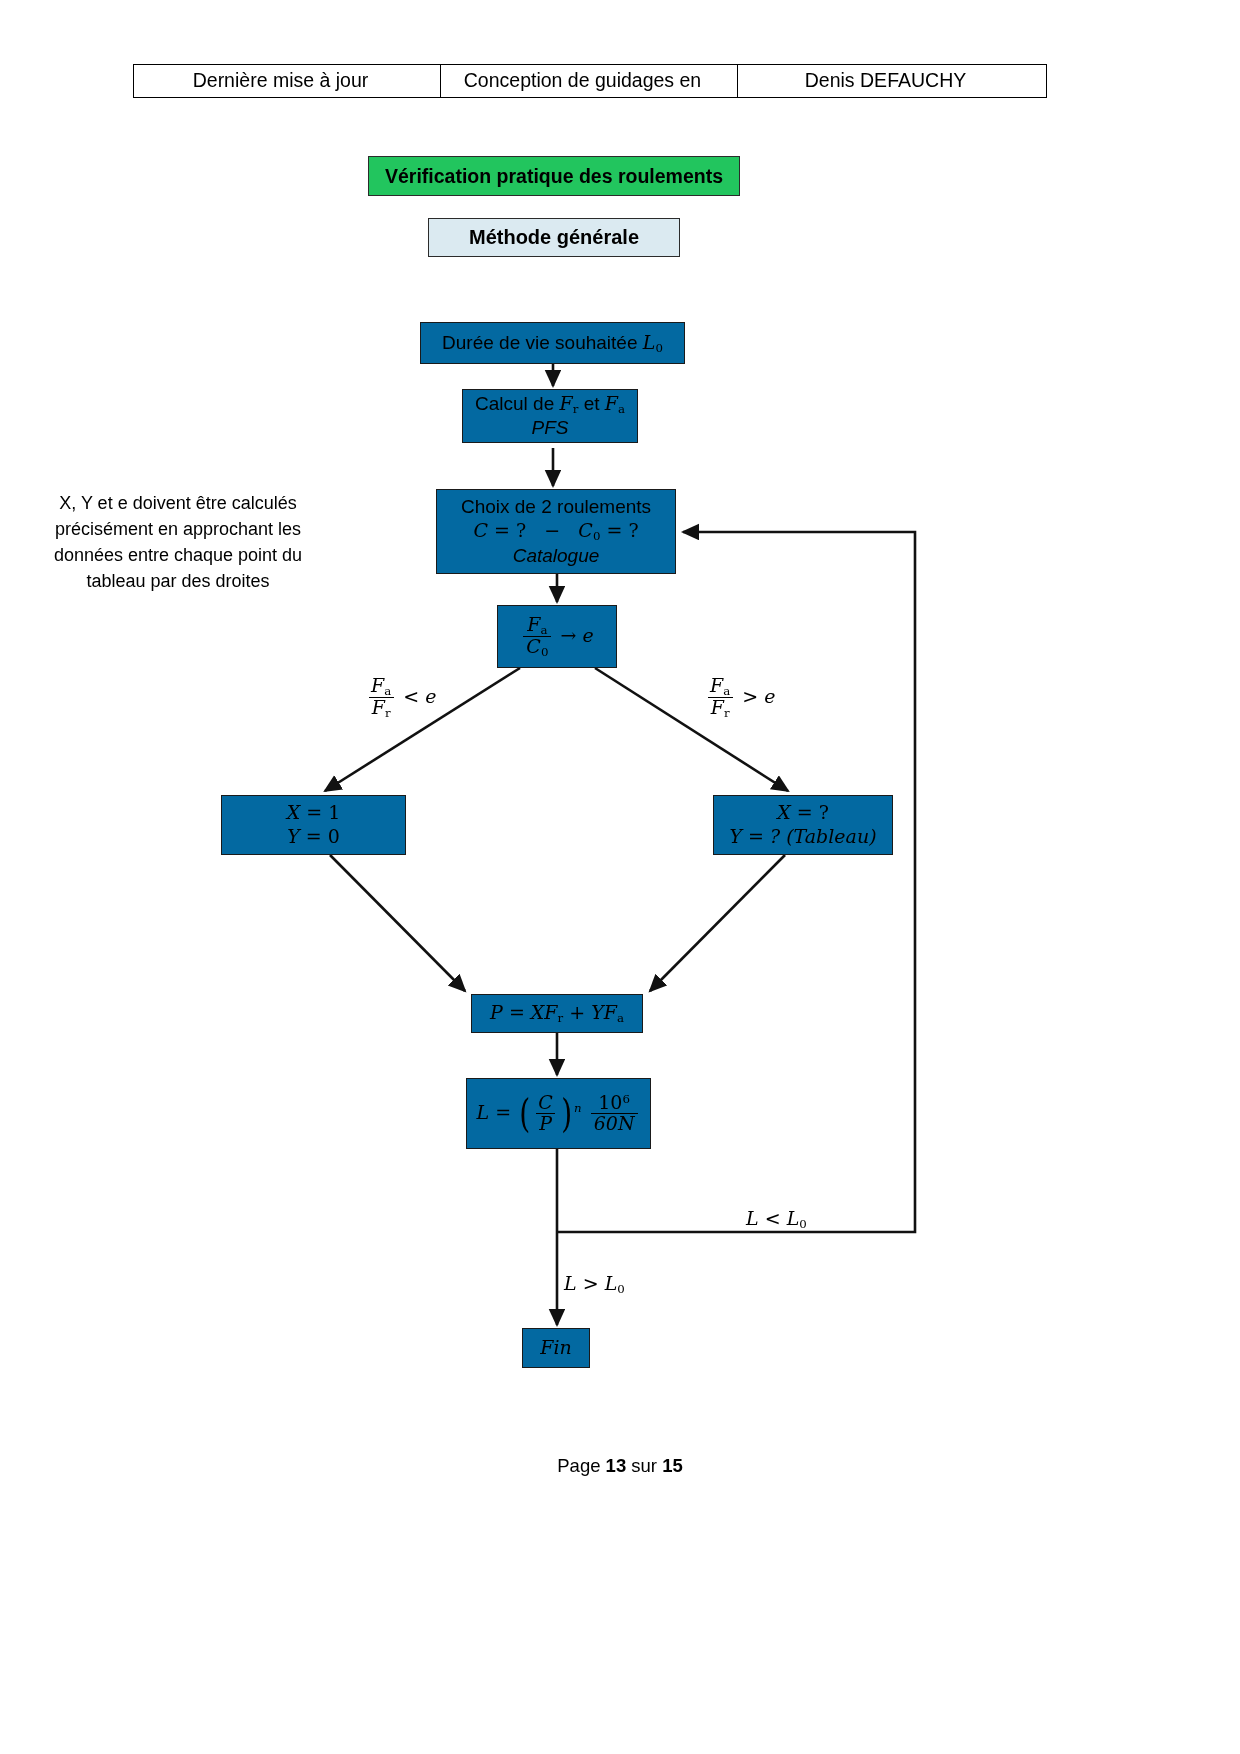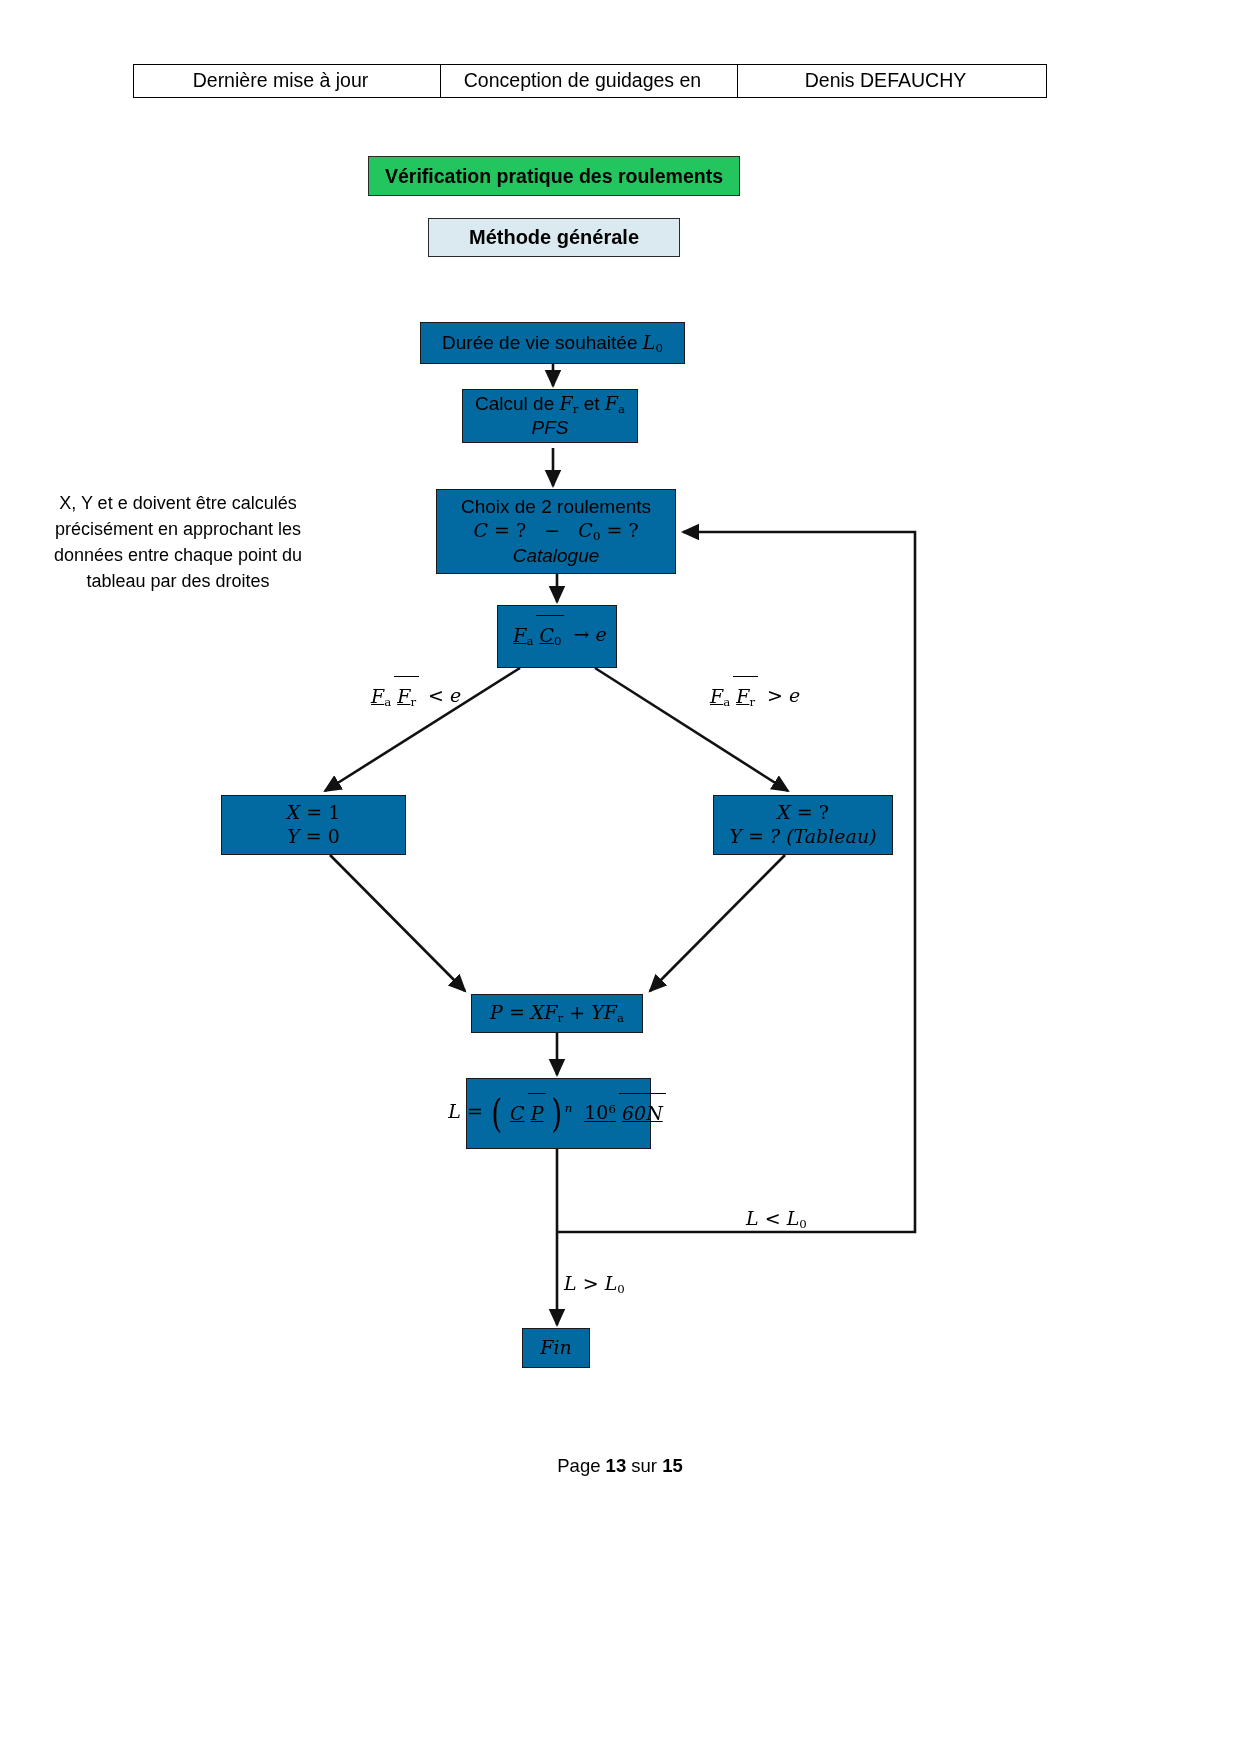--- a/index.html
+++ b/index.html
@@ -86,29 +86,28 @@
   .mi { font-family: "DejaVu Serif", serif; font-style: italic; }
   .mn { font-family: "DejaVu Serif", serif; font-style: normal; }
   .ital { font-style: italic; }
   sub, sup { font-size: 0.62em; font-style: normal; font-family: "DejaVu Serif", serif;}
   sub { vertical-align: -0.25em; }
   sup { vertical-align: 0.55em; }
 
   
   .frac {
     display: inline-flex;
-    flex-direction: row;
+    flex-direction: column;
     align-items: center;
     vertical-align: middle;
     margin: 0 3px;
     line-height: 1.05;
-    text-decoration: underline;
   }
   .frac .num { padding: 0 3px; }
-  .frac .den { padding: 10px 3px; border-top: 1.4px solid #000; }
+  .frac .den { padding: 0 3px; border-top: 1.4px solid #000; }
 
   
   .paren {
     display: inline-flex;
     align-items: center;
     vertical-align: middle;
   }
   .paren .pl, .paren .pr {
     font-family: "DejaVu Serif", serif;
     font-size: 2.05em;

